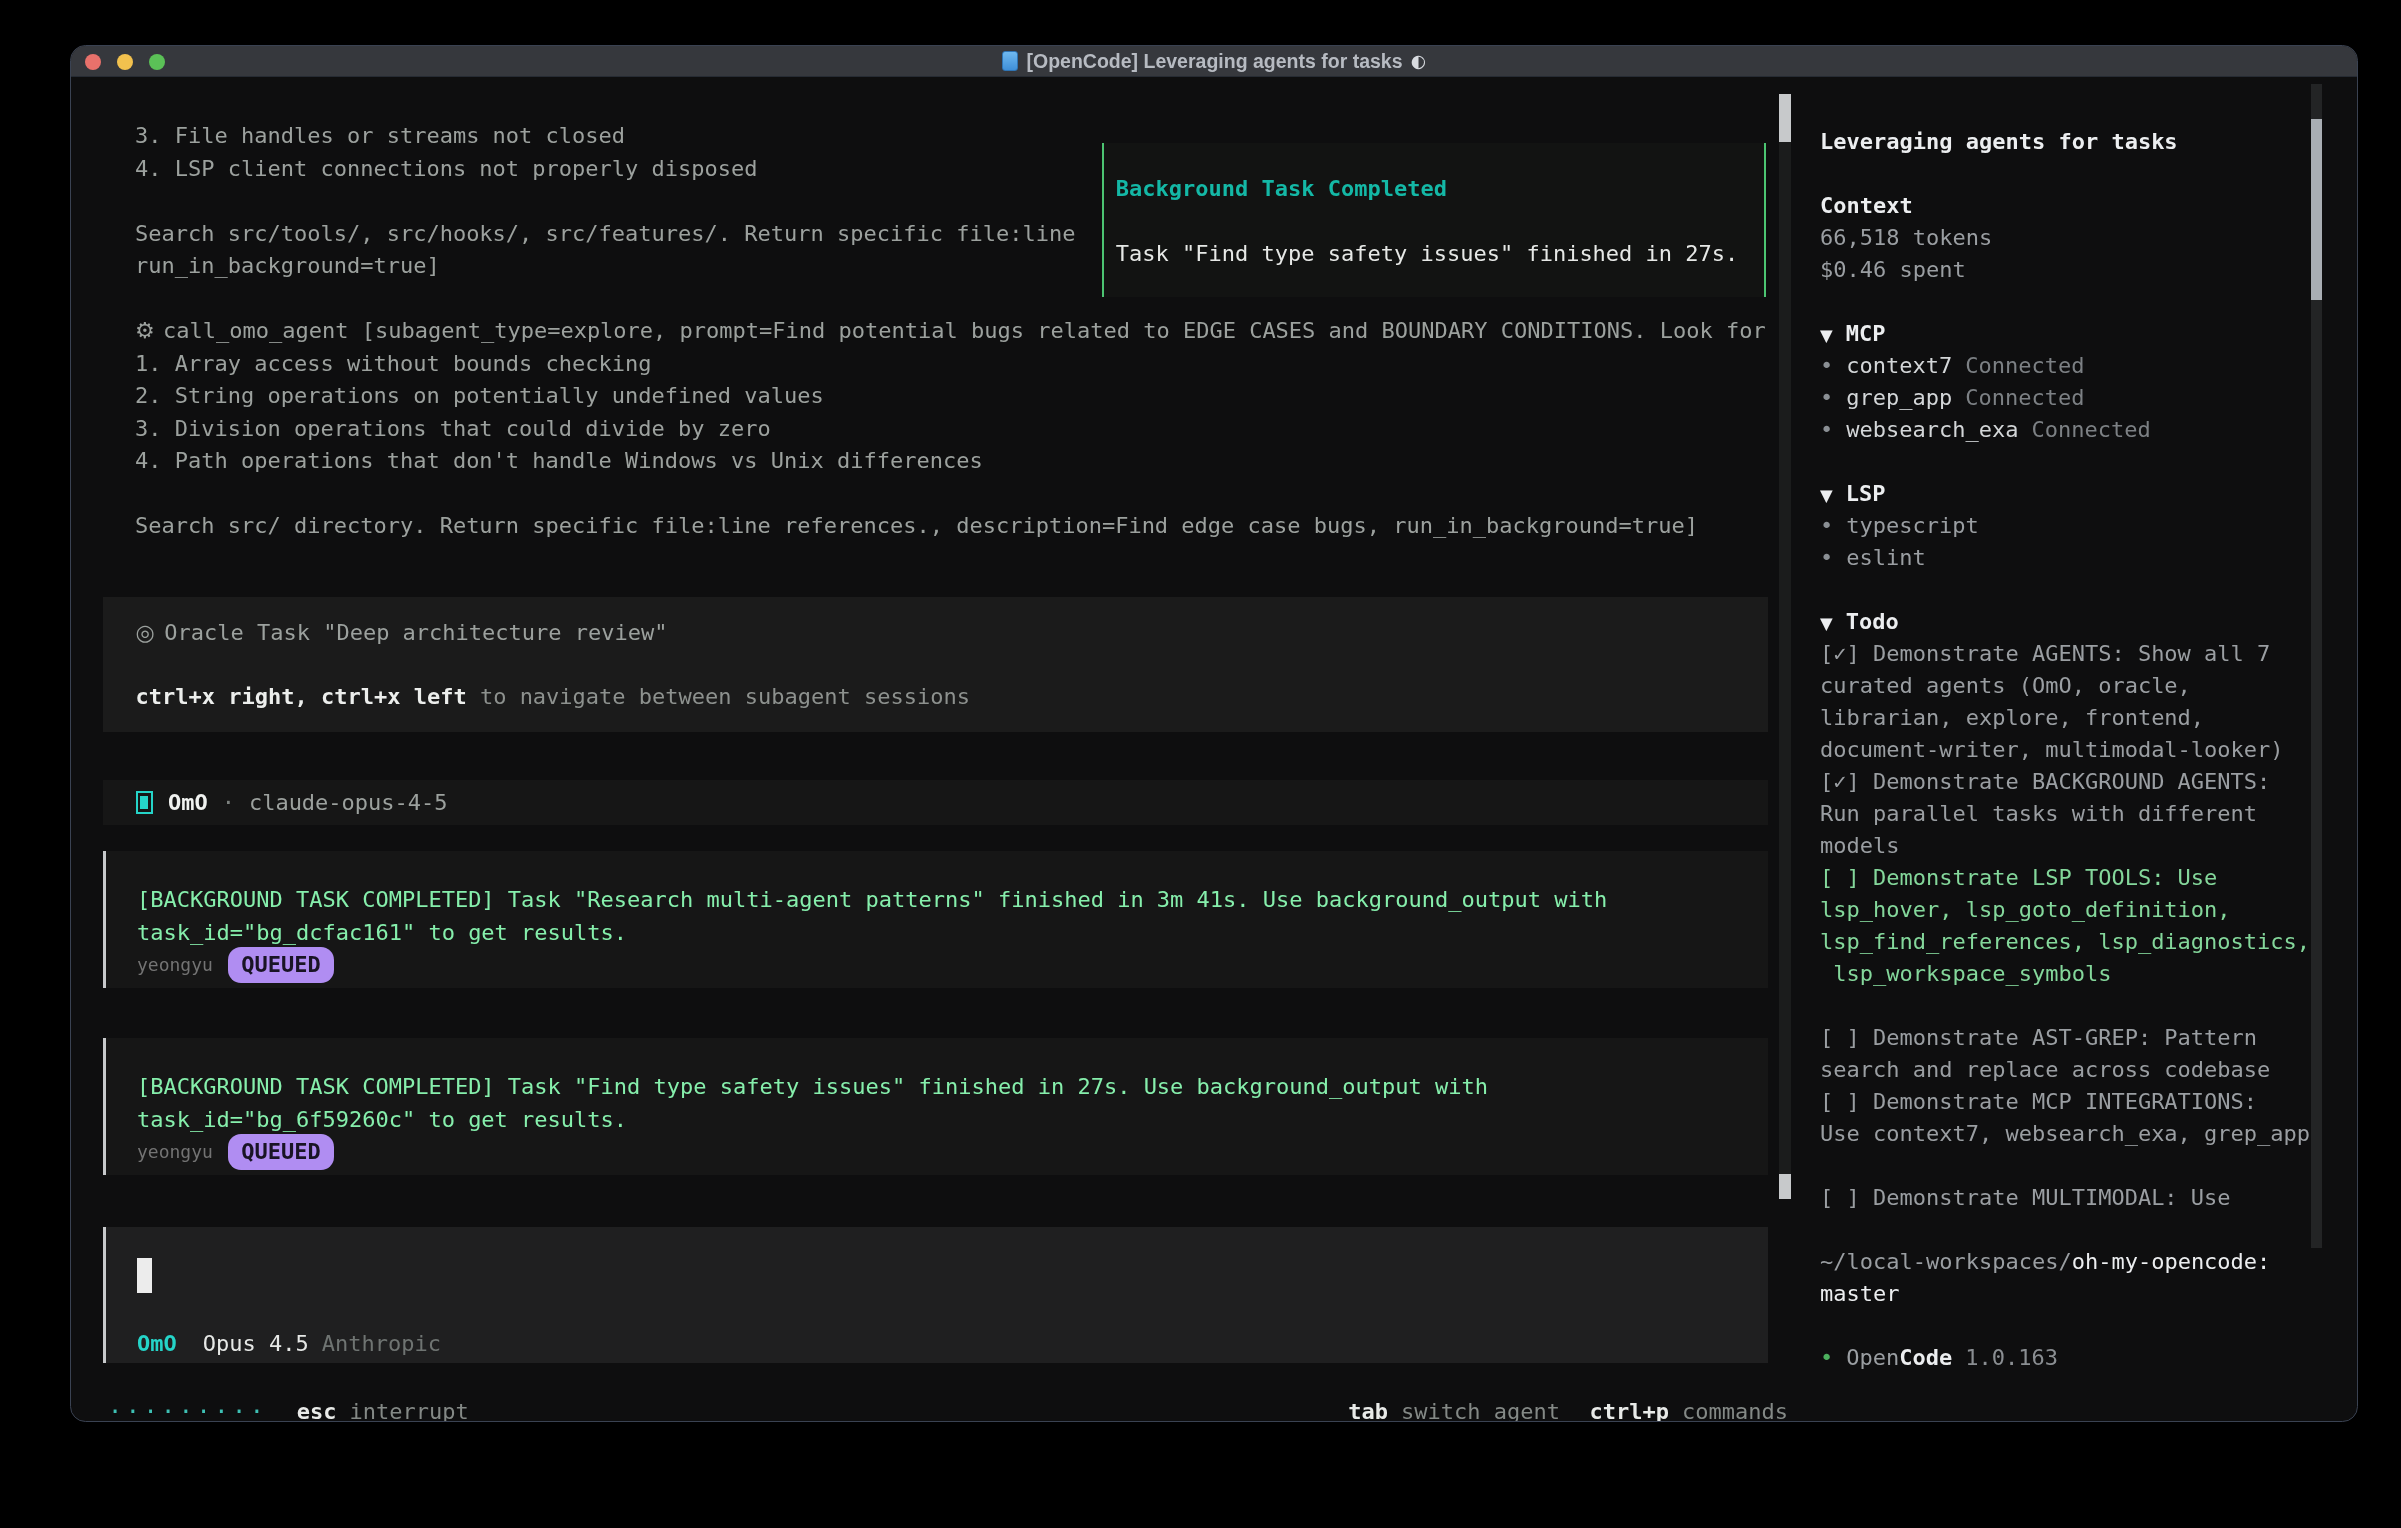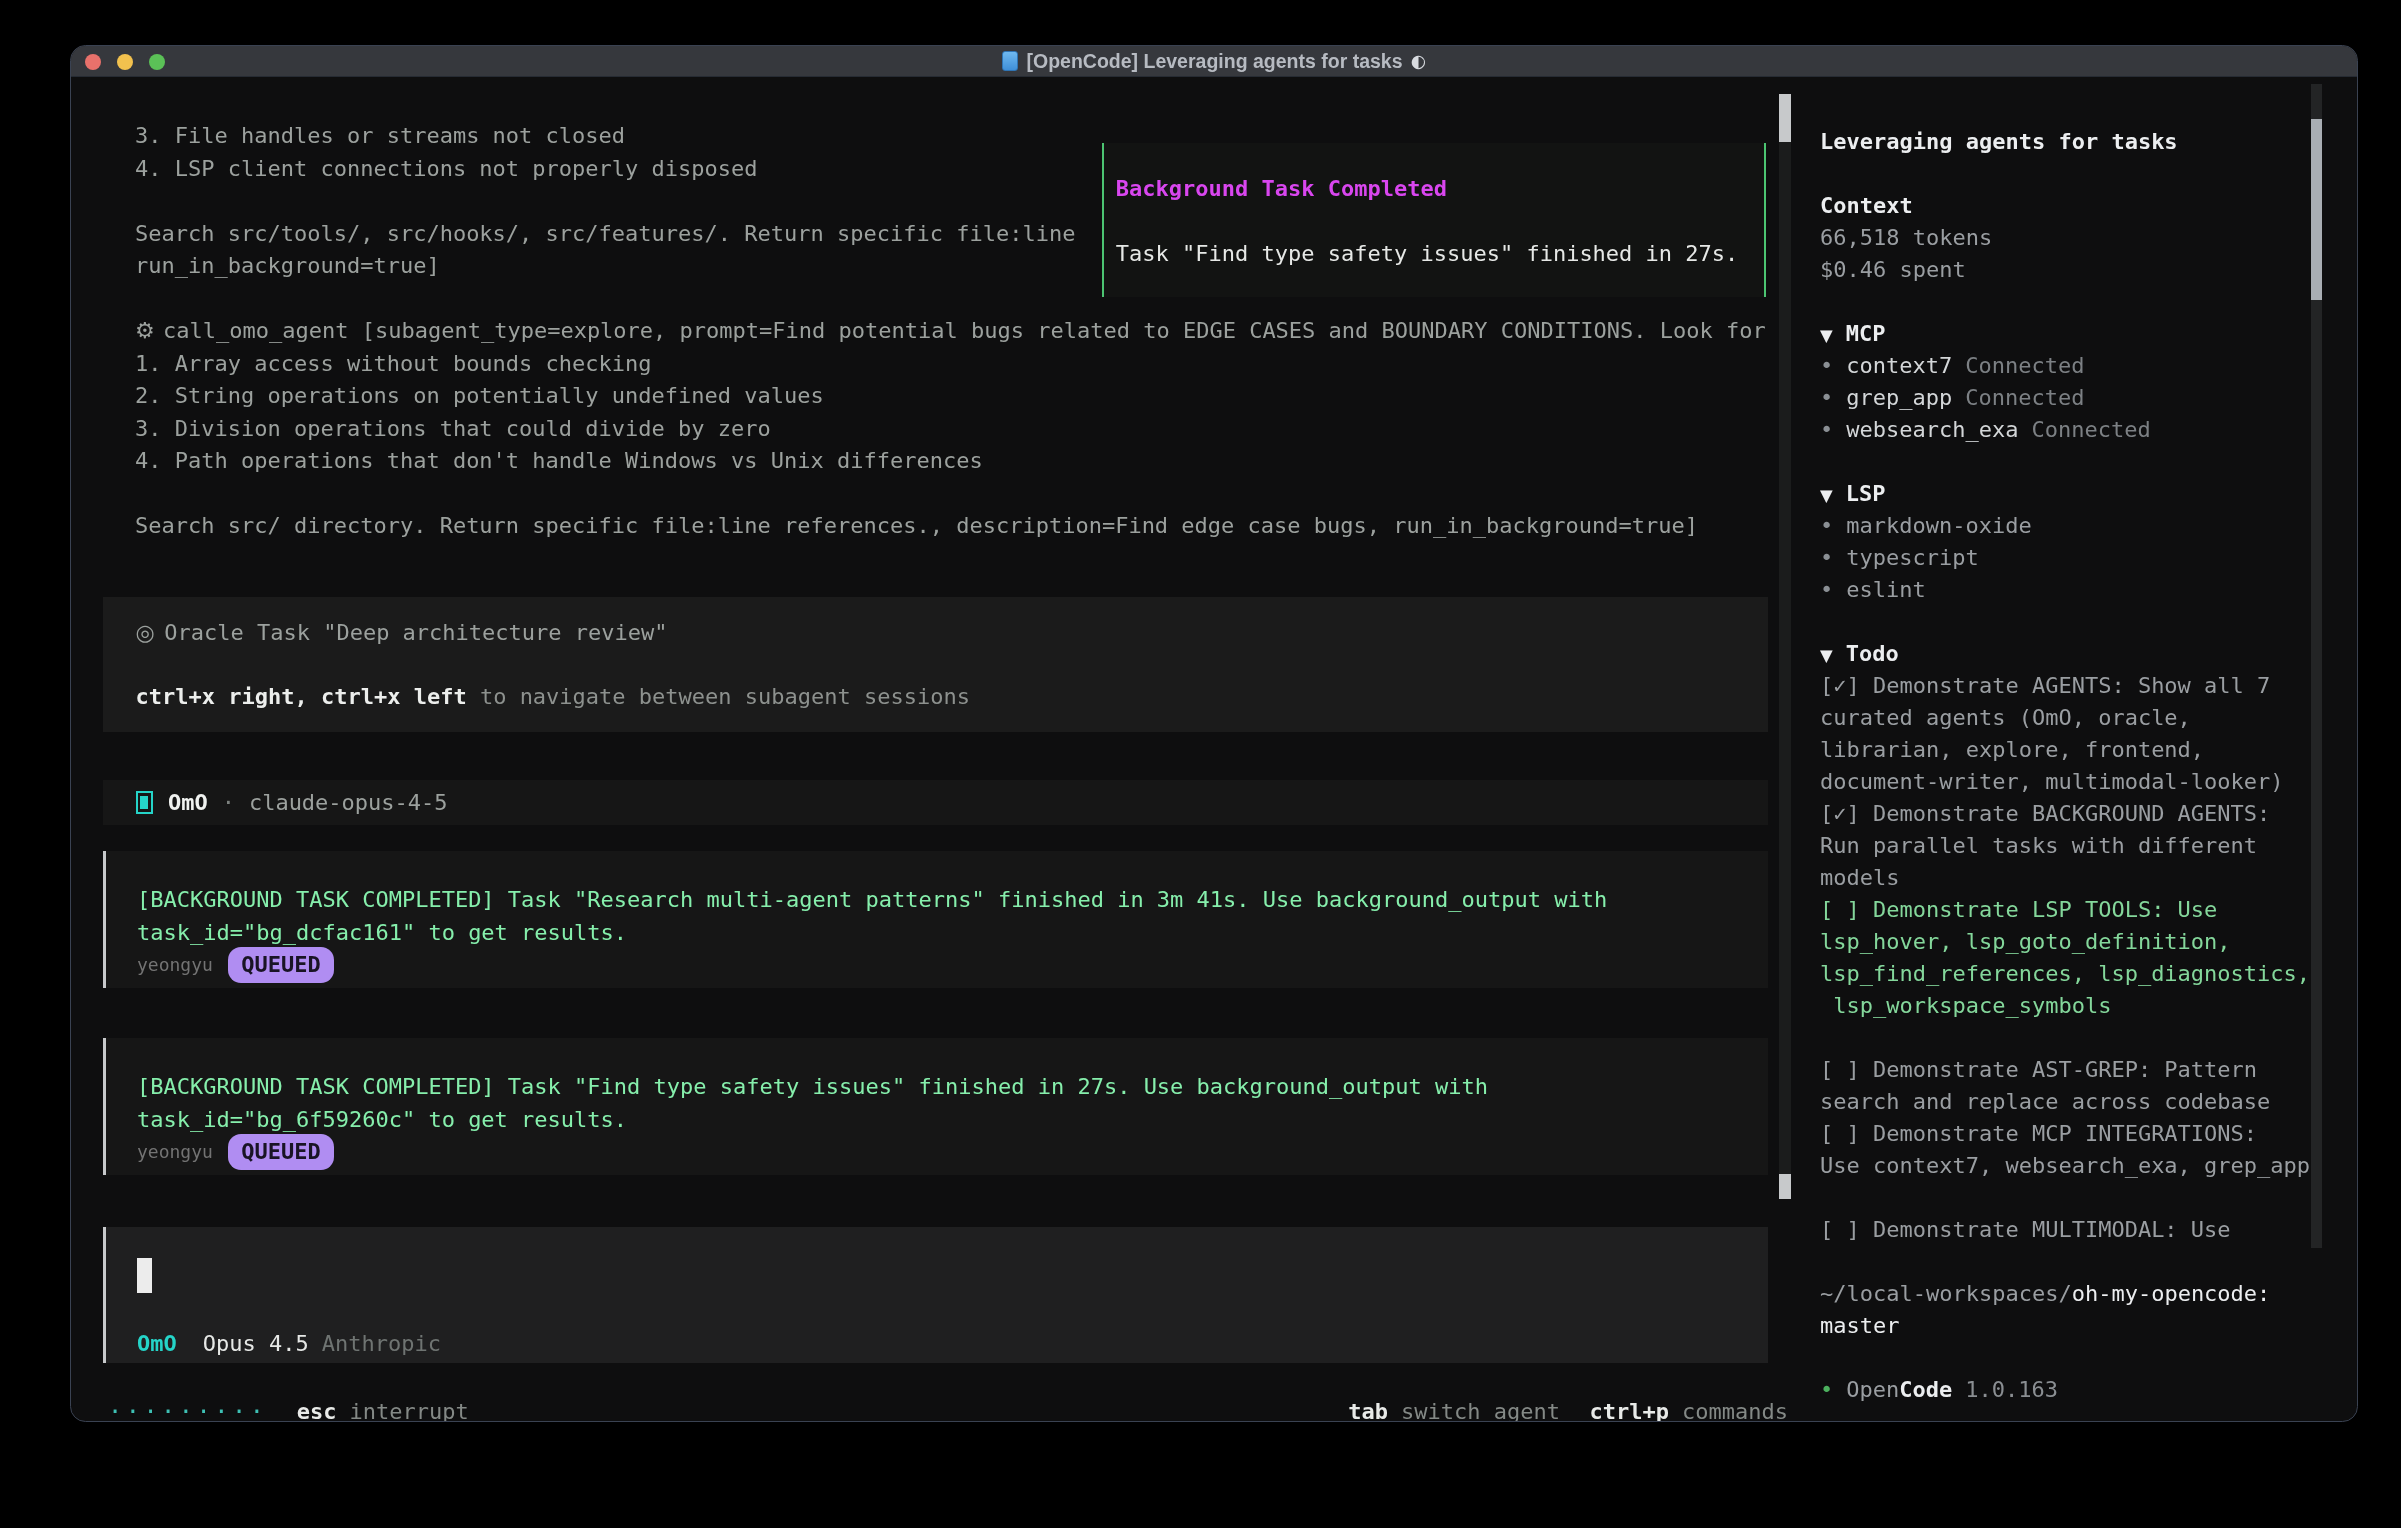--- a/index.html
+++ b/index.html
@@ -19,21 +19,21 @@
               font-weight:700;font-size:19.5px;color:#b7bbc2;}
   .doc-icon{width:16.5px;height:20px;border-radius:3px;background:linear-gradient(180deg,#6fb9f0 0%,#3f8fd8 100%);
             border:0.6px solid #2f74b4;}
   .moon{color:#d8dbe0;font-size:17.7px;font-family:"DejaVu Sans",sans-serif;}
   .flow{position:absolute;left:64px;top:74px;}
   .flow .line{height:32.5px;line-height:32.5px;font-size:22px;color:#9ca19e;white-space:pre;}
   .gear{color:#9ca19e;font-family:"DejaVu Sans",sans-serif;margin-right:8.3px;}
 
   .toast{position:absolute;left:1031px;top:97px;width:664px;height:154px;background:#121312;
          border-left:2.4px solid #4cc472;border-right:2.4px solid #4cc472;padding:29.5px 0 0 11.8px;}
-  .toast .t1{height:32.5px;line-height:32.5px;font-size:22px;font-weight:700;color:#d946ef;white-space:pre;}
+  .toast .t1{height:32.5px;line-height:32.5px;font-size:22px;font-weight:700;color:#14b8a6;white-space:pre;}
   .toast .t2{margin-top:33px;height:32.5px;line-height:32.5px;font-size:22px;color:#e6e8e6;white-space:pre;}
 
   .oracle{position:absolute;left:32px;top:551px;width:1665px;height:135px;background:#1b1b1b;padding:20px 0 0 32.5px;}
   .oracle .o1{height:32.5px;line-height:32.5px;font-size:22px;color:#9ca19e;white-space:pre;}
   .oracle .o2{margin-top:31px;height:32.5px;line-height:32.5px;font-size:22px;color:#8d918e;white-space:pre;}
   .oracle .hint-b{color:#eceeec;font-weight:700;}
   .oracle .icon{font-family:"DejaVu Sans",sans-serif;margin-right:9.5px;}
 
   .agent-row{position:absolute;left:32px;top:734px;width:1665px;height:45px;background:#161616;
              display:flex;align-items:center;padding-left:33px;}
@@ -199,21 +199,20 @@
     <div class="sline">$0.46 spent</div>
     <div class="sline"></div>
 
     <div class="sline"><span class="arrow">▼</span><span class="head">MCP</span></div>
     <div class="sline"><span class="blt">•</span><span class="iname">context7</span><span class="istatus">Connected</span></div>
     <div class="sline"><span class="blt">•</span><span class="iname">grep_app</span><span class="istatus">Connected</span></div>
     <div class="sline"><span class="blt">•</span><span class="iname">websearch_exa</span><span class="istatus">Connected</span></div>
     <div class="sline"></div>
 
     <div class="sline"><span class="arrow">▼</span><span class="head">LSP</span></div>
-    <div class="sline"><span class="blt">•</span><span>markdown-oxide</span></div>
     <div class="sline"><span class="blt">•</span><span>typescript</span></div>
     <div class="sline"><span class="blt">•</span><span>eslint</span></div>
     <div class="sline"></div>
 
     <div class="sline"><span class="arrow">▼</span><span class="head">Todo</span></div>
     <div class="sline">[✓] Demonstrate AGENTS: Show all 7</div>
     <div class="sline">curated agents (OmO, oracle,</div>
     <div class="sline">librarian, explore, frontend,</div>
     <div class="sline">document-writer, multimodal-looker)</div>
     <div class="sline">[✓] Demonstrate BACKGROUND AGENTS:</div>

